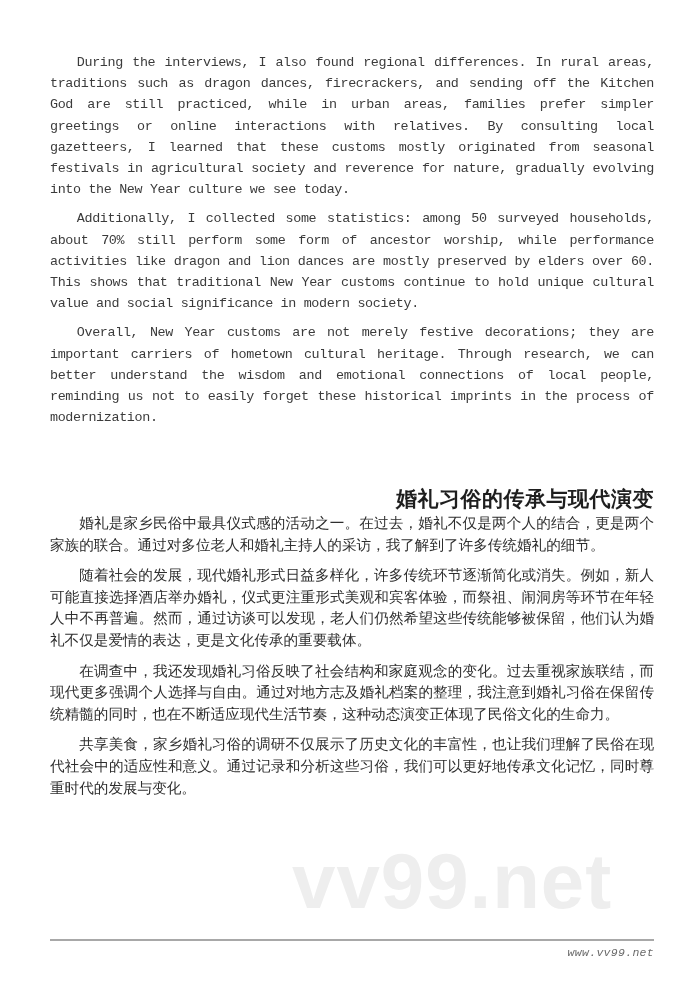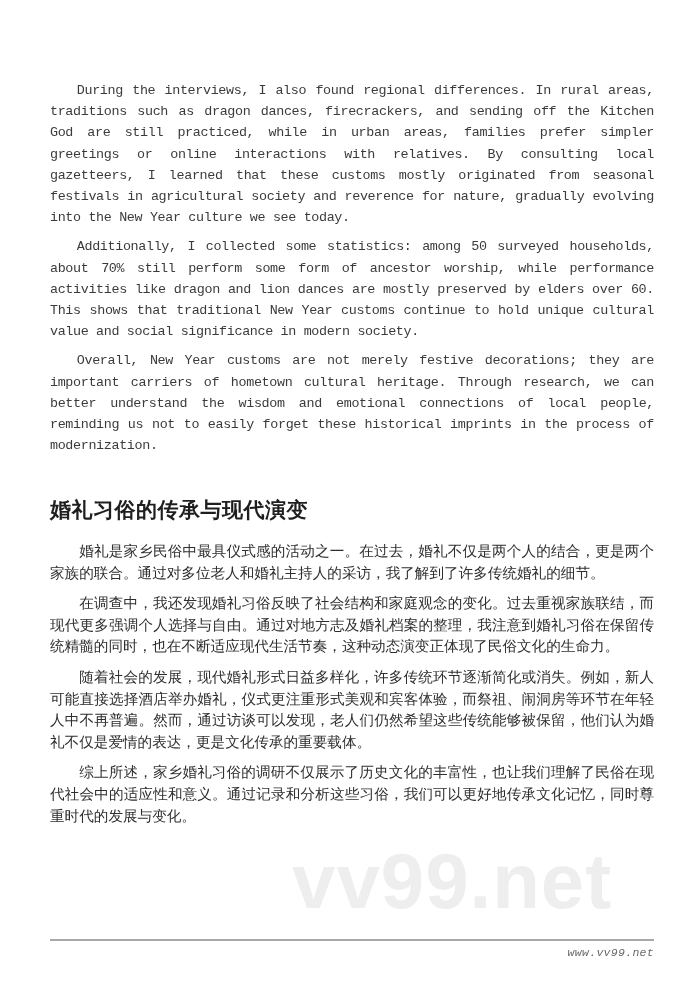--- a/index.html
+++ b/index.html
@@ -35,21 +35,21 @@
       text-indent: 2em;
       margin: 0 0 8px 0;
       color: #3b3b3b;
       letter-spacing: -0.35px;
     }
     .section-title {
       position: absolute;
       left: 0;
       top: 468px;
       width: 604px;
-      text-align: left;
+      text-align: right;
       font-family: "DejaVu Sans", "Liberation Sans", sans-serif;
       font-size: 21px;
       font-weight: bold;
       color: #1e1e1e;
       letter-spacing: 0.5px;
     }
     .zh-section {
       position: absolute;
       left: 0;
       top: 514px;
@@ -70,21 +70,21 @@
       top: 842px;
       font-family: Liberation Sans, sans-serif;
       font-weight: bold;
       font-size: 78px;
       color: #eeeeee;
       letter-spacing: 1px;
       z-index: 0;
       pointer-events: none;
       line-height: 1;
     }
-    .zh-section, .en-section, .section-title { z-index: 1; margin-top: 28px; }
+    .zh-section, .en-section, .section-title { z-index: 1; }
     .footer-rule {
       position: absolute;
       left: 50px;
       top: 939px;
       width: 604px;
       height: 0;
       border-top: 2px solid #a8a8a8;
     }
     .footer-site {
       position: absolute;
@@ -106,20 +106,20 @@
   <div class="en-section">
     <p class="en-para">During the interviews, I also found regional differences. In rural areas, traditions such as dragon dances, firecrackers, and sending off the Kitchen God are still practiced, while in urban areas, families prefer simpler greetings or online interactions with relatives. By consulting local gazetteers, I learned that these customs mostly originated from seasonal festivals in agricultural society and reverence for nature, gradually evolving into the New Year culture we see today.</p>
     <p class="en-para">Additionally, I collected some statistics: among 50 surveyed households, about 70% still perform some form of ancestor worship, while performance activities like dragon and lion dances are mostly preserved by elders over 60. This shows that traditional New Year customs continue to hold unique cultural value and social significance in modern society.</p>
     <p class="en-para">Overall, New Year customs are not merely festive decorations; they are important carriers of hometown cultural heritage. Through research, we can better understand the wisdom and emotional connections of local people, reminding us not to easily forget these historical imprints in the process of modernization.</p>
   </div>
 
   <h2 class="section-title">婚礼习俗的传承与现代演变</h2>
 
   <div class="zh-section">
     <p class="zh-para">婚礼是家乡民俗中最具仪式感的活动之一。在过去，婚礼不仅是两个人的结合，更是两个家族的联合。通过对多位老人和婚礼主持人的采访，我了解到了许多传统婚礼的细节。</p>
+    <p class="zh-para">随着社会的发展，现代婚礼形式日益多样化，许多传统环节逐渐简化或消失。例如，新人可能直接选择酒店举办婚礼，仪式更注重形式美观和宾客体验，而祭祖、闹洞房等环节在年轻人中不再普遍。然而，通过访谈可以发现，老人们仍然希望这些传统能够被保留，他们认为婚礼不仅是爱情的表达，更是文化传承的重要载体。</p>
     <p class="zh-para">在调查中，我还发现婚礼习俗反映了社会结构和家庭观念的变化。过去重视家族联结，而现代更多强调个人选择与自由。通过对地方志及婚礼档案的整理，我注意到婚礼习俗在保留传统精髓的同时，也在不断适应现代生活节奏，这种动态演变正体现了民俗文化的生命力。</p>
-    <p class="zh-para">随着社会的发展，现代婚礼形式日益多样化，许多传统环节逐渐简化或消失。例如，新人可能直接选择酒店举办婚礼，仪式更注重形式美观和宾客体验，而祭祖、闹洞房等环节在年轻人中不再普遍。然而，通过访谈可以发现，老人们仍然希望这些传统能够被保留，他们认为婚礼不仅是爱情的表达，更是文化传承的重要载体。</p>
-    <p class="zh-para">综上所述，家乡婚礼习俗的调研不仅展示了历史文化的丰富性，也让我们理解了民俗在现代社会中的适应性和意义。通过记录和分析这些习俗，我们可以更好地传承文化记忆，同时尊重时代的发展与变化。</p>
+    <p class="zh-para">共享美食，家乡婚礼习俗的调研不仅展示了历史文化的丰富性，也让我们理解了民俗在现代社会中的适应性和意义。通过记录和分析这些习俗，我们可以更好地传承文化记忆，同时尊重时代的发展与变化。</p>
   </div>
 </div>
 
 <div class="footer-rule"></div>
 <div class="footer-site">www.vv99.net</div>
 
 </body></html>

